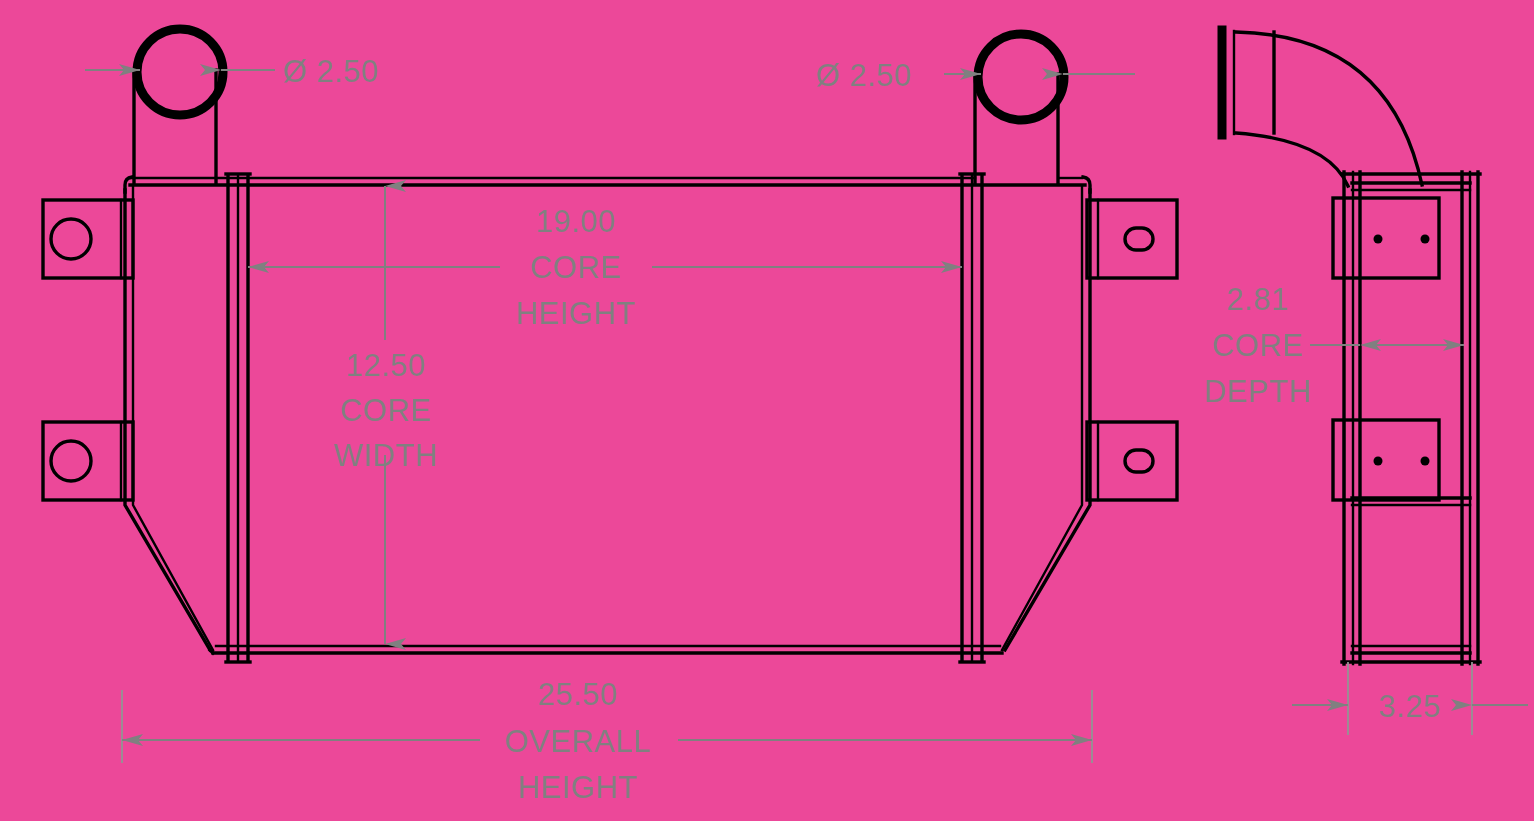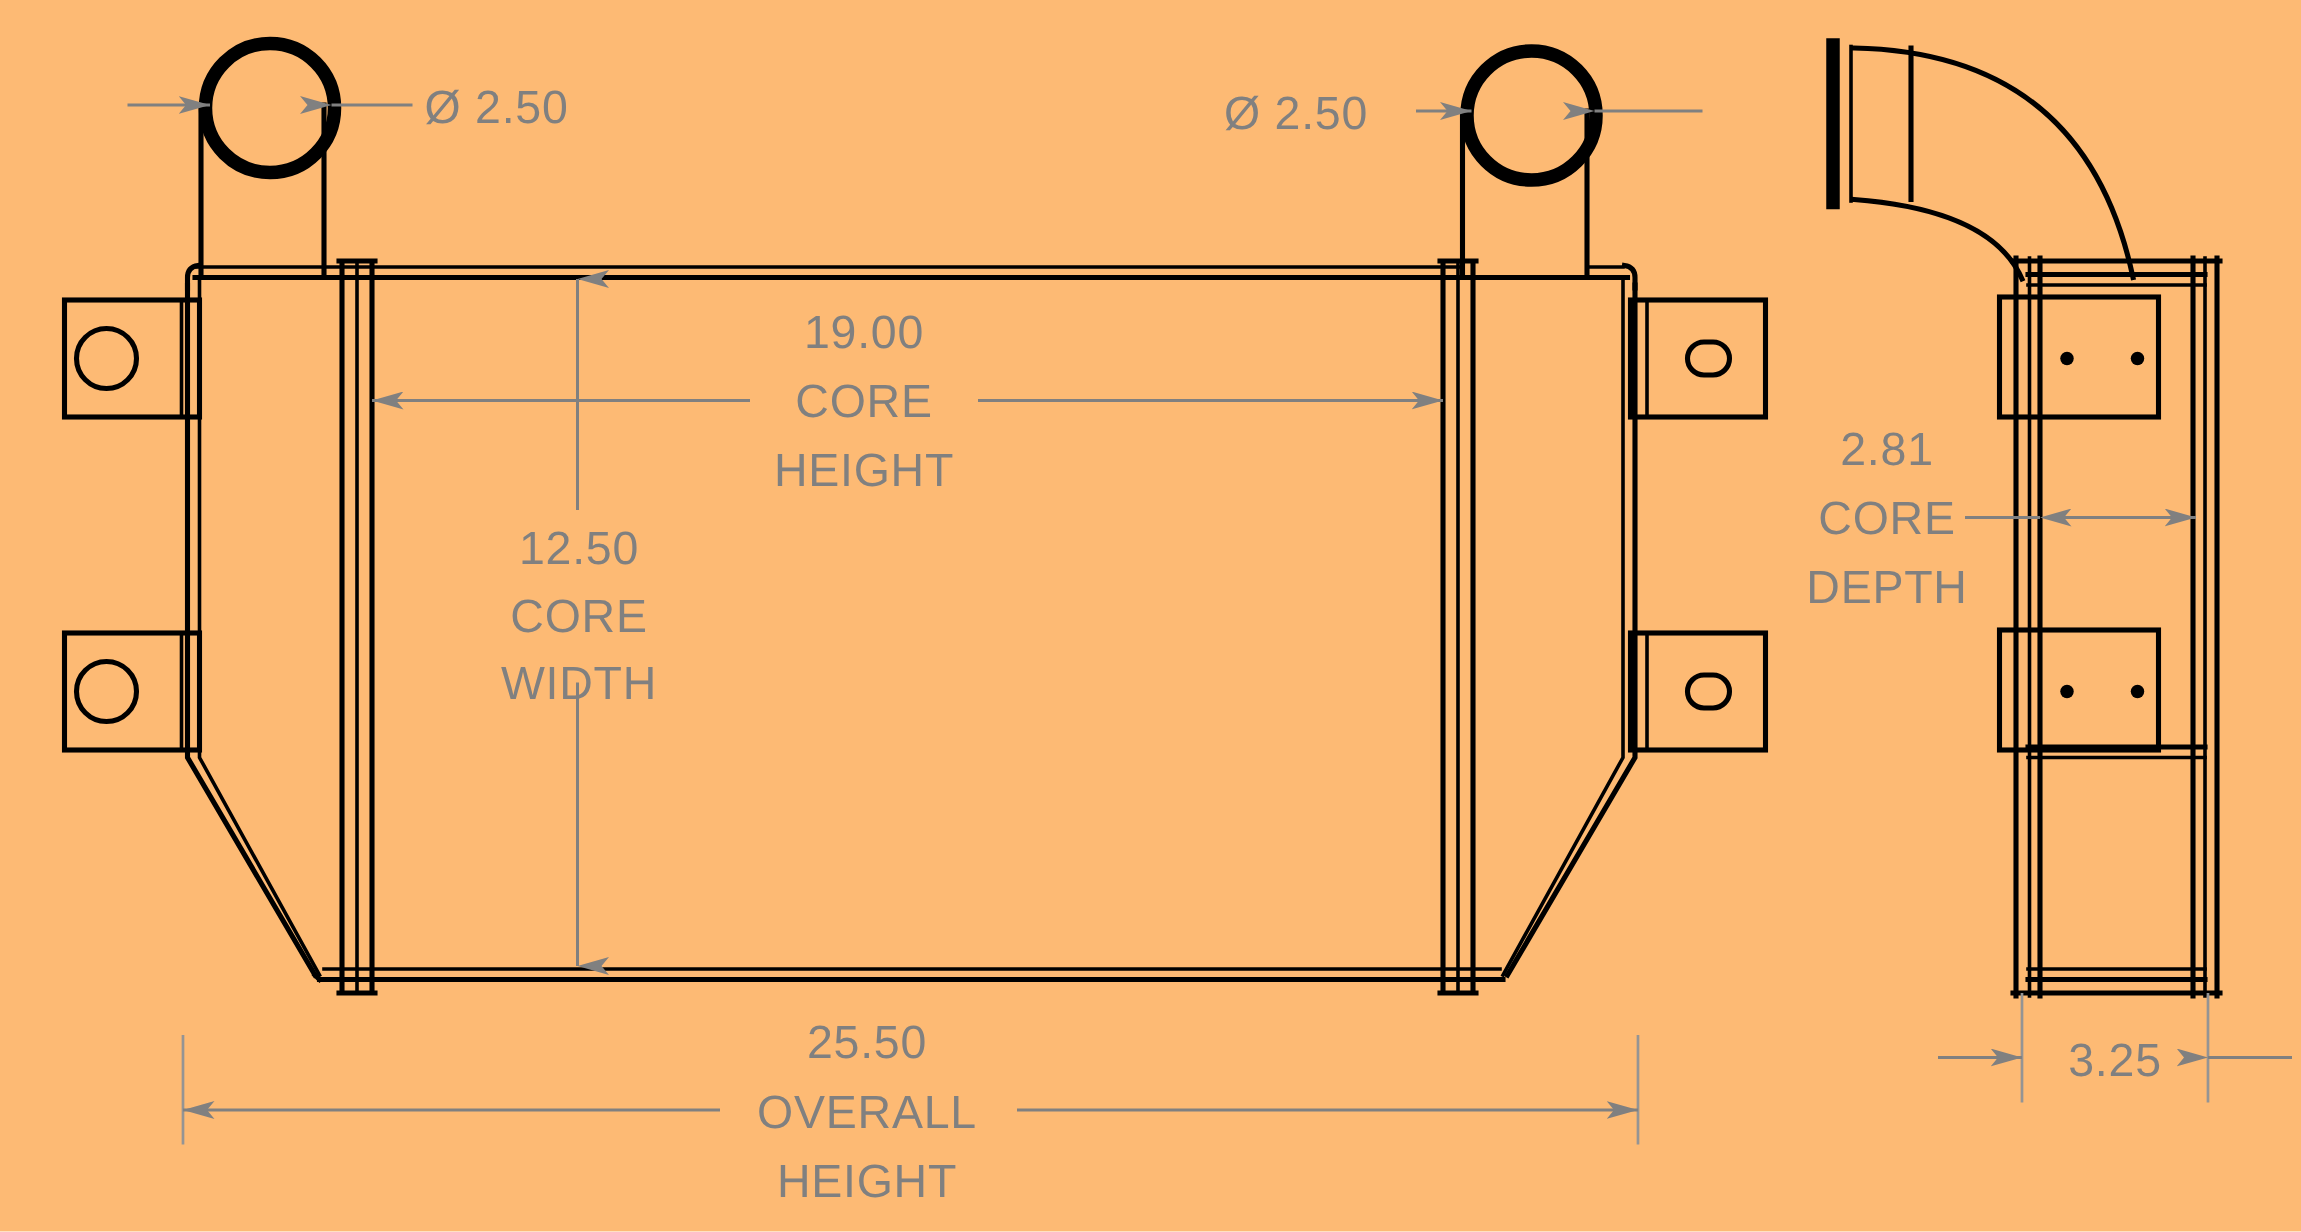--- a/index.html
+++ b/index.html
@@ -8,21 +8,21 @@
     padding: 0;
     background: #ffffff;
   }
   body {
     font-family: "Liberation Sans", sans-serif;
   }
   #drawing-root {
     position: relative;
     width: 1534px;
     height: 821px;
-    background: #fdba74;
+    background: #ec4899;
     overflow: hidden;
   }
   #drawing-root svg {
     display: block;
   }
   .dim-text {
     font-family: "Liberation Sans", sans-serif;
     font-size: 31px;
     fill: #808080;
     letter-spacing: 0.5px;

